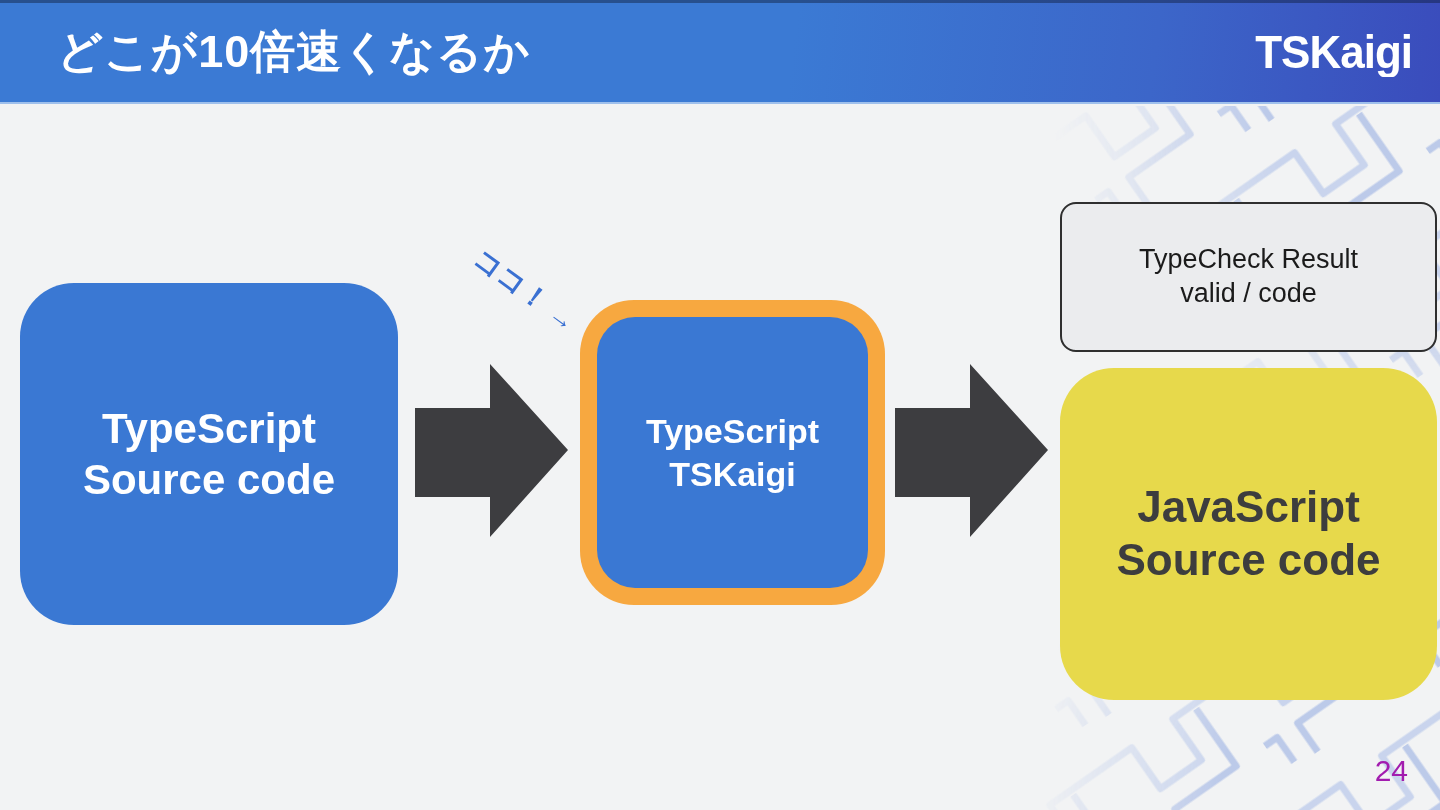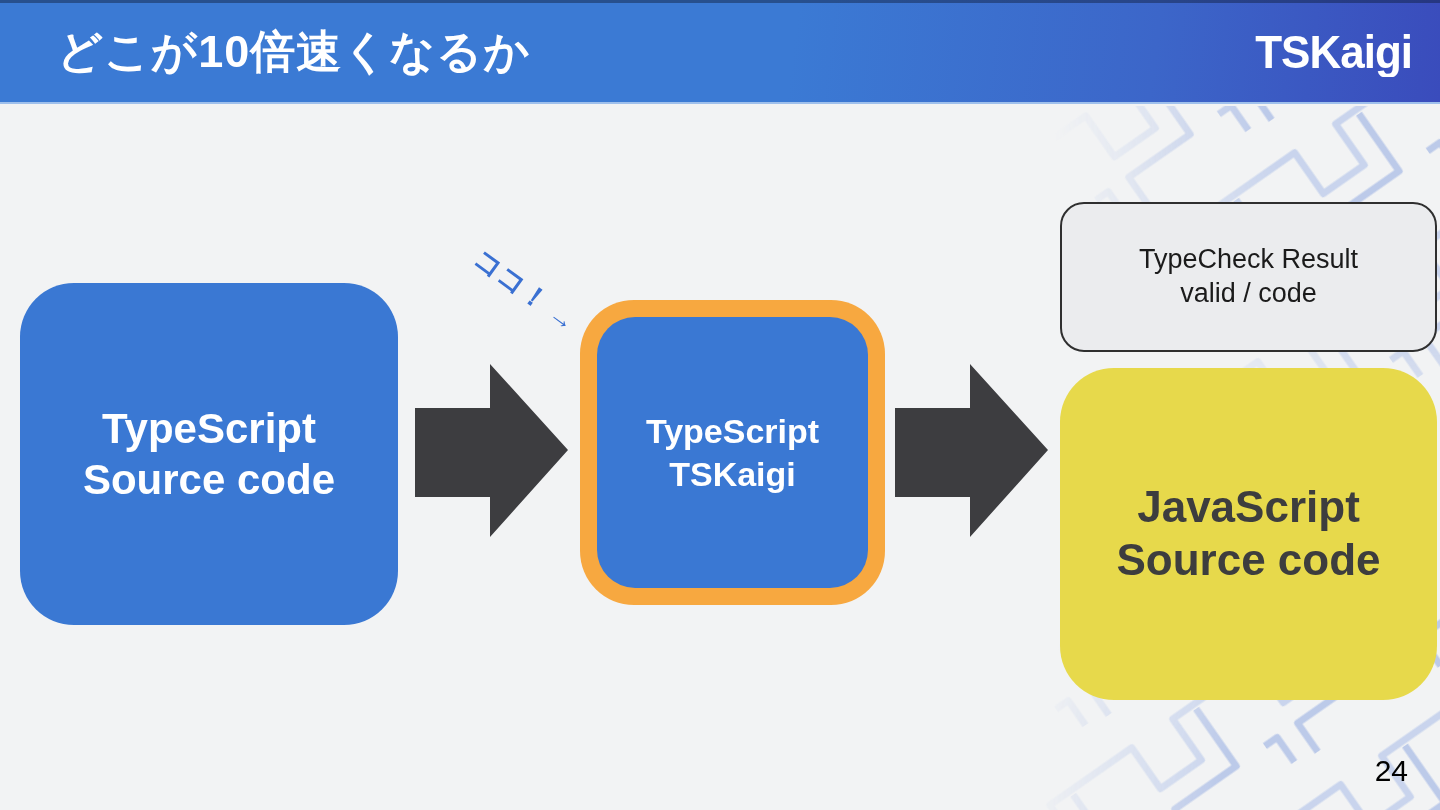--- a/index.html
+++ b/index.html
@@ -61,39 +61,39 @@
     display:flex; align-items:center; justify-content:center; text-align:center;
     color:#ffffff; font-size:34px; font-weight:600; line-height:1.25;
   }
   .output-box {
     left:1060px; top:368px; width:377px; height:332px;
     background:#e7d94b; border-radius:54px;
     color:#3d3d3e; font-size:44px; font-weight:bold; line-height:1.2;
   }
   .result-box {
     left:1060px; top:202px; width:377px; height:150px;
-    background:#ebecee; border:2.5px solid #2f2f2f; border-radius:24px;
+    background:#ebecee; border:2.5px solid #2f2f2f; border-radius:16px;
     color:#1b1b1b; font-size:27px; line-height:1.25;
   }
 
   
   .annotation {
     position:absolute; left:488px; top:240px;
     transform:rotate(36deg); transform-origin:left top;
     color:#3a70d2; font-size:28px; font-weight:bold; white-space:nowrap;
   }
   .annotation .arr { font-weight:normal; font-size:25px; margin-left:8px; }
 
   
   .arrows { position:absolute; left:0; top:0; width:1440px; height:810px; pointer-events:none; }
 
   
   .page-number {
     position:absolute; right:32px; bottom:22px;
-    color:#000000; font-size:30px;
+    color:#a21caf; font-size:30px;
   }
 </style>
 </head>
 <body>
 
 <div class="slide">
 
   <svg class="pat pat-tr" width="410" height="280" aria-hidden="true">
     <defs>
       <pattern id="zig1" width="150" height="150" patternUnits="userSpaceOnUse" patternTransform="rotate(-35 0 0)">

